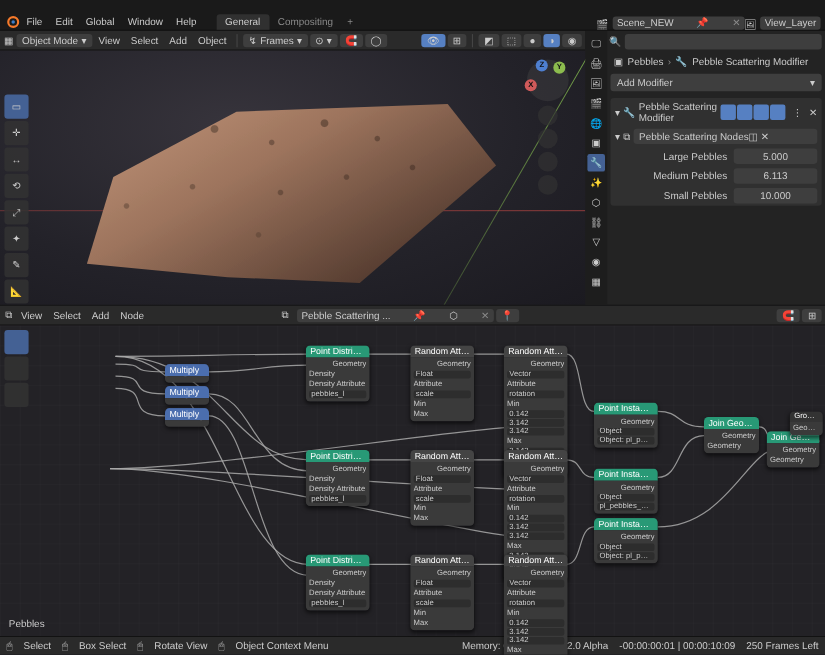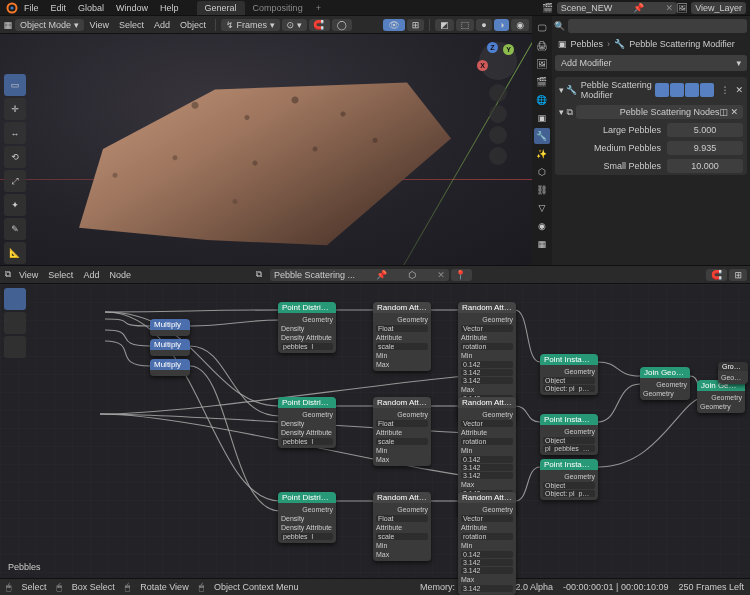--- a/index.html
+++ b/index.html
@@ -17,21 +17,21 @@
     --accent: #5680c2;
     --node-teal: #289976;
     --node-blue: #4b6eae;
     --node-red: #924c4c;
     --node-gray: #444444;
     --node-body: #3a3a3a;
   }
   * { box-sizing: border-box; font-family: "Segoe UI", Arial, sans-serif; font-size: 9px; }
   body { margin:0; width:750px; height:595px; background:var(--bg-darkest); color:var(--text); display:flex; flex-direction:column; overflow:hidden;}
   
-  .menubar { height:16px; background:var(--bg-darkest); display:flex; align-items:center; padding:0 4px; border-bottom:1px solid var(--border);}
+  .menubar { height:28px; background:var(--bg-darkest); display:flex; align-items:flex-end; padding:0 4px; border-bottom:1px solid var(--border);}
   .logo-icon svg{display:block;}
   .menu-item{ padding:2px 6px; color:var(--text);}
   .tab{padding:2px 8px; color:var(--text-dim); border-radius:3px 3px 0 0;}
   .tab.active{background:var(--bg-panel); color:var(--text);}
   .tab-plus{padding:2px 5px; color:var(--text-dim);}
   .scene-chip{display:flex; align-items:center; background:var(--bg-field); border-radius:3px; padding:1px 4px; gap:21px; margin-left:4px;}
   .scene-chip .close{color:var(--text-dim);}
   
   .main{flex:1; display:flex; flex-direction:column;}
   .upper{height:250px; display:flex; border-bottom:1px solid var(--border);}
@@ -81,21 +81,21 @@
   .search-row input{flex:1; background:var(--bg-field); border:none; border-radius:3px; color:var(--text); padding:2px 4px;}
   .crumb{display:flex; align-items:center; gap:4px; padding:3px 6px;}
   .crumb .sep{color:var(--text-dim);}
   .add-mod{background:var(--bg-field); margin:3px; padding:3px 6px; border-radius:3px; display:flex; justify-content:space-between; align-items:center;}
   .mod-panel{margin:3px; background:var(--bg-panel); border-radius:3px; padding:0;}
   .mod-head{display:flex; align-items:center; gap:3px; padding:3px 4px;}
   .mod-head .title{flex:1;}
   .mod-head-icns{display:flex; gap:1px;}
   .mod-head-icns .hi{width:14px;height:14px; background:var(--bg-selected2); border-radius:2px;}
   .mod-row{display:flex; align-items:center; padding:2px 4px; gap:3px;}
-  .mod-row .field{flex:1; background:var(--bg-field); border-radius:3px; padding:2px 5px; display:flex; justify-content:flex-end;}
+  .mod-row .field{flex:1; background:var(--bg-field); border-radius:3px; padding:2px 5px; display:flex; justify-content:flex-start;}
   .prop-row{display:flex; align-items:center; padding:2px 4px;}
   .prop-row .lbl{flex:1; text-align:right; padding-right:6px; color:var(--text);}
   .prop-row .val{width:76px; background:var(--bg-field); text-align:center; border-radius:3px; padding:2px 0;}
   
   .node-header{height:18px; background:var(--bg-header); display:flex; align-items:center; gap:2px; padding:0 3px; border-bottom:1px solid var(--border);}
   .node-canvas{flex:1; position:relative; background-color:#232226; background-image:linear-gradient(rgba(255,255,255,.015) 1px, transparent 1px),linear-gradient(90deg,rgba(255,255,255,.015) 1px, transparent 1px); background-size:18px 18px;}
   .node{position:absolute; border-radius:4px; box-shadow:0 2px 4px rgba(0,0,0,.6); overflow:hidden;}
   .node .nh{padding:1px 4px; color:#fff; font-size:8px; white-space:nowrap; overflow:hidden; text-overflow:ellipsis;}
   .node .nb{background:var(--node-body); padding:2px 3px;}
   .node .sock{font-size:7px; color:#ccc; padding:1px 0; white-space:nowrap; overflow:hidden; text-overflow:ellipsis;}
@@ -281,21 +281,21 @@
               <span>Pebble Scattering Nodes</span>
               <span><span>◫</span> <span>✕</span></span>
             </div>
           </div>
           <div class="prop-row">
             <span class="lbl">Large Pebbles</span>
             <span class="val">5.000</span>
           </div>
           <div class="prop-row">
             <span class="lbl">Medium Pebbles</span>
-            <span class="val">9.935</span>
+            <span class="val">6.113</span>
           </div>
           <div class="prop-row">
             <span class="lbl">Small Pebbles</span>
             <span class="val">10.000</span>
           </div>
         </div>
       </div>
     </div>
   </div>
 

